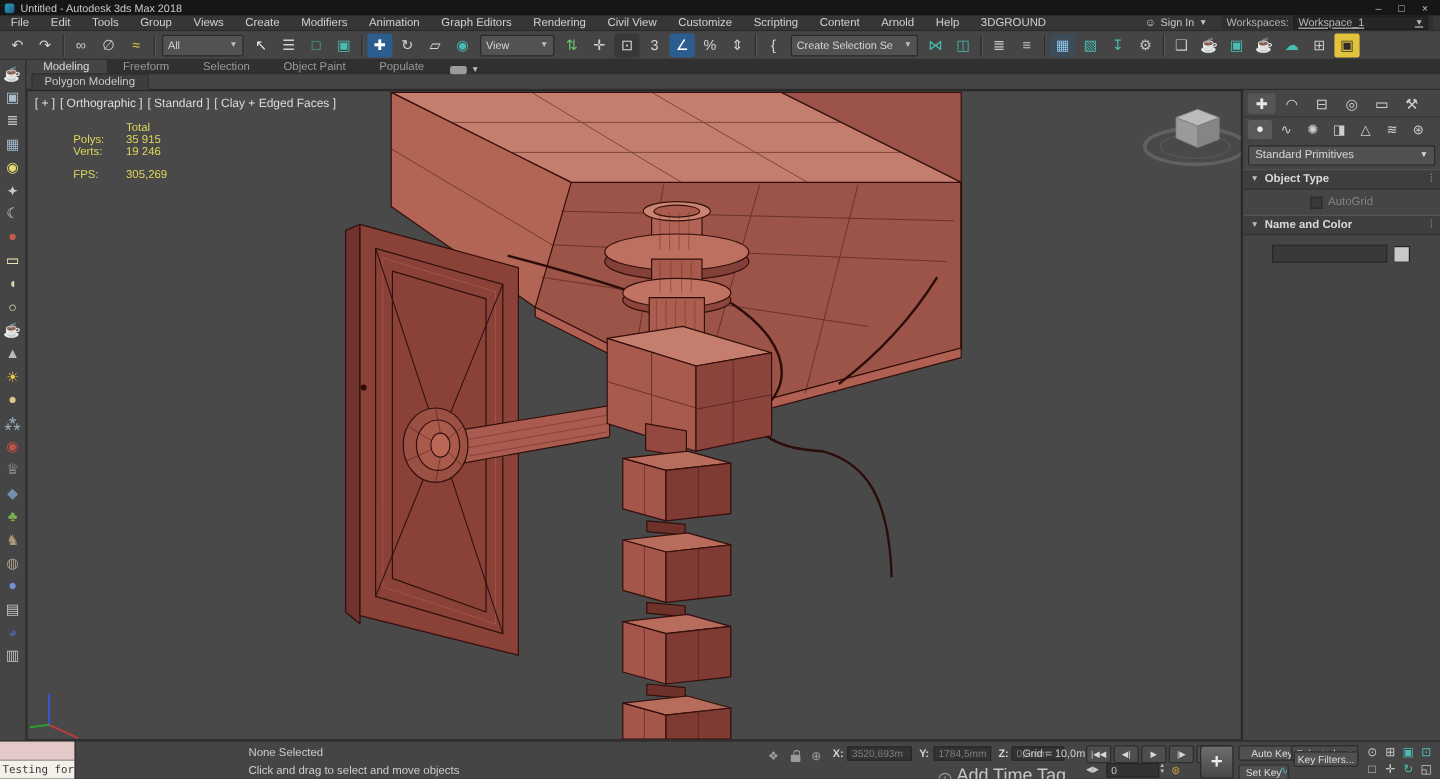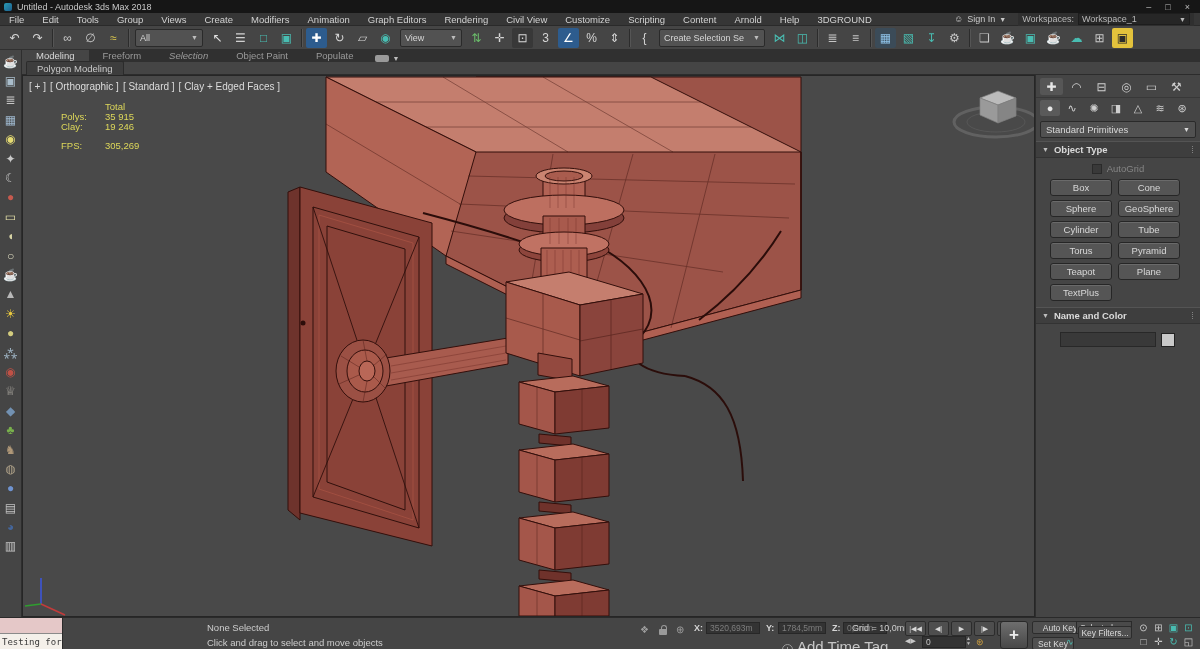--- a/index.html
+++ b/index.html
@@ -19,21 +19,21 @@
   #menubar{position:absolute;left:0;top:13px;width:1200px;height:13px;background:#363636;
     display:flex;align-items:center;border-bottom:1px solid #2a2a2a;box-sizing:border-box;}
   #menu-items{display:flex;justify-content:space-between;}
   .menuitem{padding:0 9px;font-size:9.5px;color:#d2d2d2;line-height:13px;}
   #menu-right{margin-left:auto;display:flex;align-items:center;gap:6px;padding-right:6px;}
   #signin{display:flex;align-items:center;gap:4px;color:#c9c9c9;font-size:9px;padding:0 6px;}
   #signin .caret{font-size:7px;}
   #workspaces{display:flex;align-items:center;gap:4px;background:#2f2f2f;padding:0 4px;height:13px;}
   #workspaces .lbl{color:#b5b5b5;font-size:9px;}
   #workspace-dd{background:#262626;border:1px solid #1d1d1d;color:#b9b9b9;font-size:9px;
-    width:104px;height:10px;display:flex;align-items:center;padding:0 3px;}
+    width:104px;height:10px;display:flex;align-items:center;padding:0 3px;text-decoration:underline;}
   #workspace-dd .caret{margin-left:auto;font-size:7px;}
 
   
   #toolbar{position:absolute;left:0;top:26px;width:1200px;height:24px;background:#454545;
     border-bottom:1px solid #303030;display:flex;align-items:center;padding:0 3px;box-sizing:border-box;}
   .tbgroup{display:flex;align-items:center;}
   .tbico{width:21px;height:20px;display:flex;align-items:center;justify-content:center;
     font-size:12px;border-radius:2px;margin:0 1px;cursor:default;}
   .tbsep{width:1px;height:18px;background:#2c2c2c;margin:0 3px;box-shadow:1px 0 0 #555;}
   .tbdd{background:#525252;border:1px solid #2a2a2a;border-radius:2px;color:#d6d6d6;font-size:9px;
@@ -272,21 +272,21 @@
         <span class="tbico" style="color: rgb(200, 200, 200);">⊞</span>
         <span class="tbico" style="color: rgb(43, 43, 43); background: rgb(227, 194, 60);">▣</span>
       </div>
   </div>
 
   <div id="ribbontabs">
     <div style="display:flex">
 
     <span class="rtab" style="background: rgb(69, 69, 69); color: rgb(216, 216, 216);">Modeling</span>
         <span class="rtab" style="color: rgb(154, 154, 154);">Freeform</span>
-        <span class="rtab" style="color: rgb(154, 154, 154); font-style: italic;">Selection</span>
+        <span class="rtab" style="color: rgb(154, 154, 154);">Selection</span>
         <span class="rtab" style="color: rgb(154, 154, 154);">Object Paint</span>
         <span class="rtab" style="color: rgb(154, 154, 154);">Populate</span>
       </div>
     <div id="ribbon-min">
       <span class="pill"></span>
       <span class="caret">▼</span>
     </div>
   </div>
   <div id="ribbonpanel">
     <span class="ptab">Polygon Modeling</span>
@@ -333,21 +333,21 @@
     <div id="vp-stats">
       <div class="row">
           <span class="lab"></span>
           <span class="val">Total</span>
         </div>
       <div class="row">
           <span class="lab">Polys:</span>
           <span class="val">35 915</span>
         </div>
       <div class="row">
-          <span class="lab">Clay:</span>
+          <span class="lab">Verts:</span>
           <span class="val">19 246</span>
         </div>
       <div class="gap"></div>
       <div class="row">
           <span class="lab">FPS:</span>
           <span class="val">305,269</span>
         </div>
     </div>
 
     <svg id="modelsvg" width="1011" height="540" viewBox="0 0 1011 540">
@@ -520,34 +520,20 @@
     <div class="rollout">
       <div class="roll-head">
         <span class="arr">▼</span>
         <span>Object Type</span>
         <span class="pin">⁞</span>
       </div>
       <div id="autogrid-row">
         <span id="autogrid-check"></span>
         <span id="autogrid-label">AutoGrid</span>
       </div>
-      <div id="obj-buttons">
-
-      <span class="cp-btn">Box</span>
-          <span class="cp-btn">Cone</span>
-          <span class="cp-btn">Sphere</span>
-          <span class="cp-btn">GeoSphere</span>
-          <span class="cp-btn">Cylinder</span>
-          <span class="cp-btn">Tube</span>
-          <span class="cp-btn">Torus</span>
-          <span class="cp-btn">Pyramid</span>
-          <span class="cp-btn">Teapot</span>
-          <span class="cp-btn">Plane</span>
-          <span class="cp-btn">TextPlus</span>
-        </div>
     </div>
     <div class="rollout">
       <div class="roll-head">
         <span class="arr">▼</span>
         <span>Name and Color</span>
         <span class="pin">⁞</span>
       </div>
       <div id="namecolor-row">
         <input id="name-field" readonly="" value="" style="">
         <span id="color-swatch"></span>

